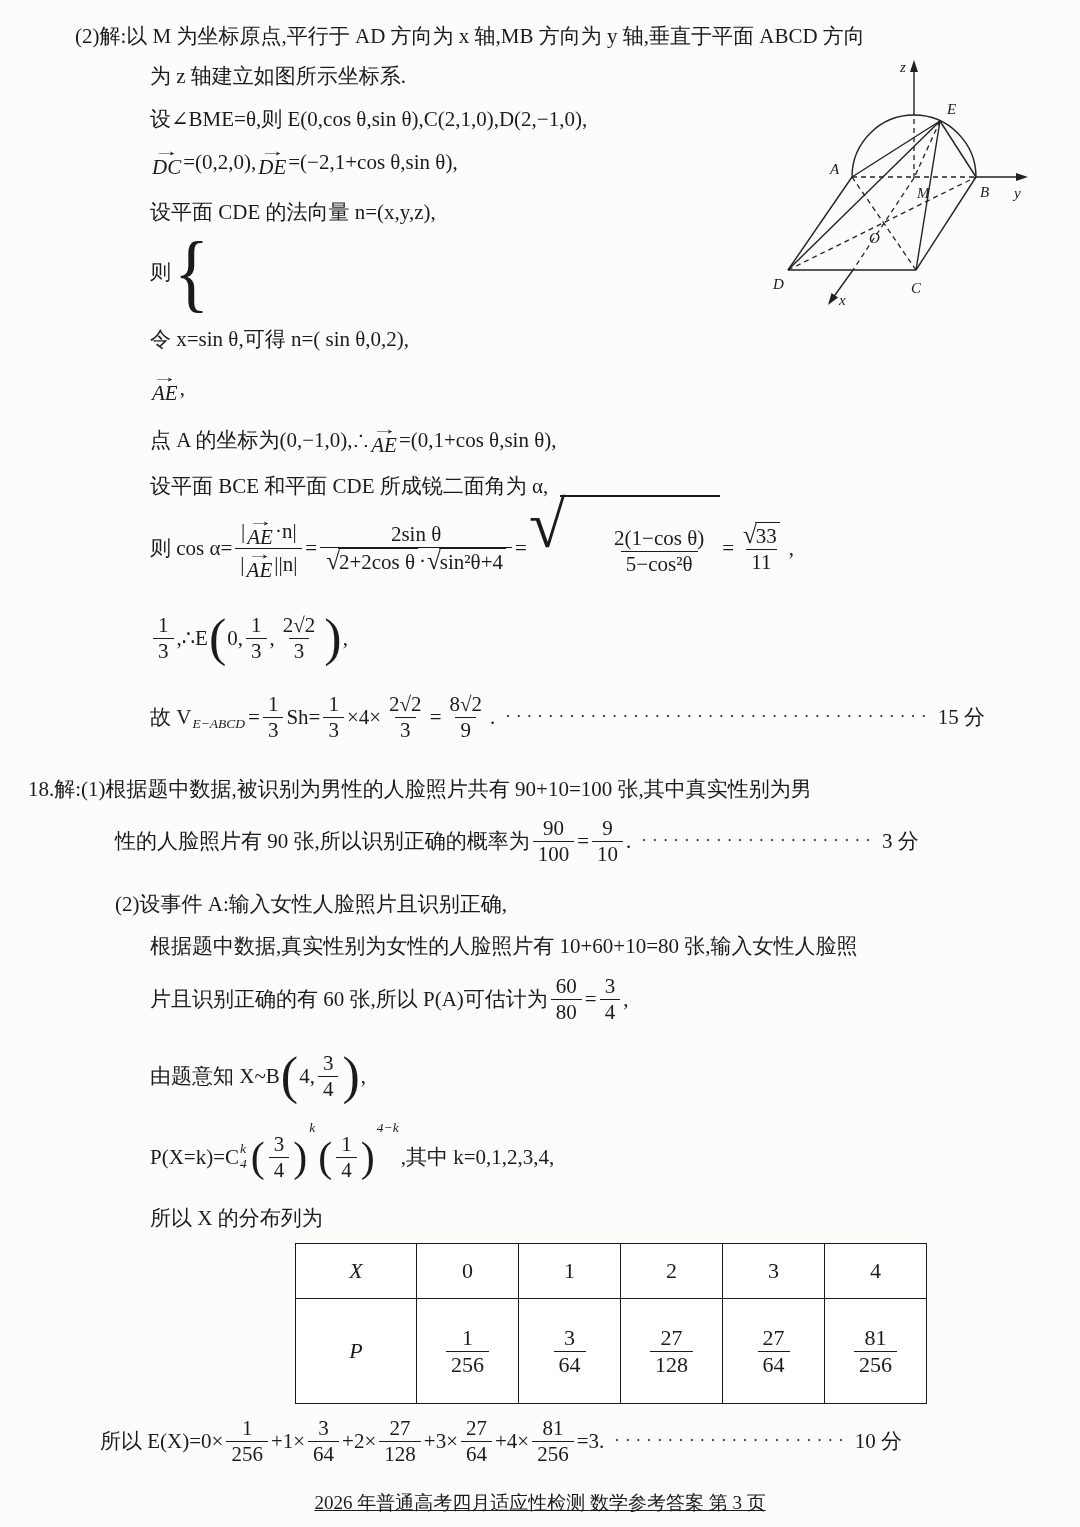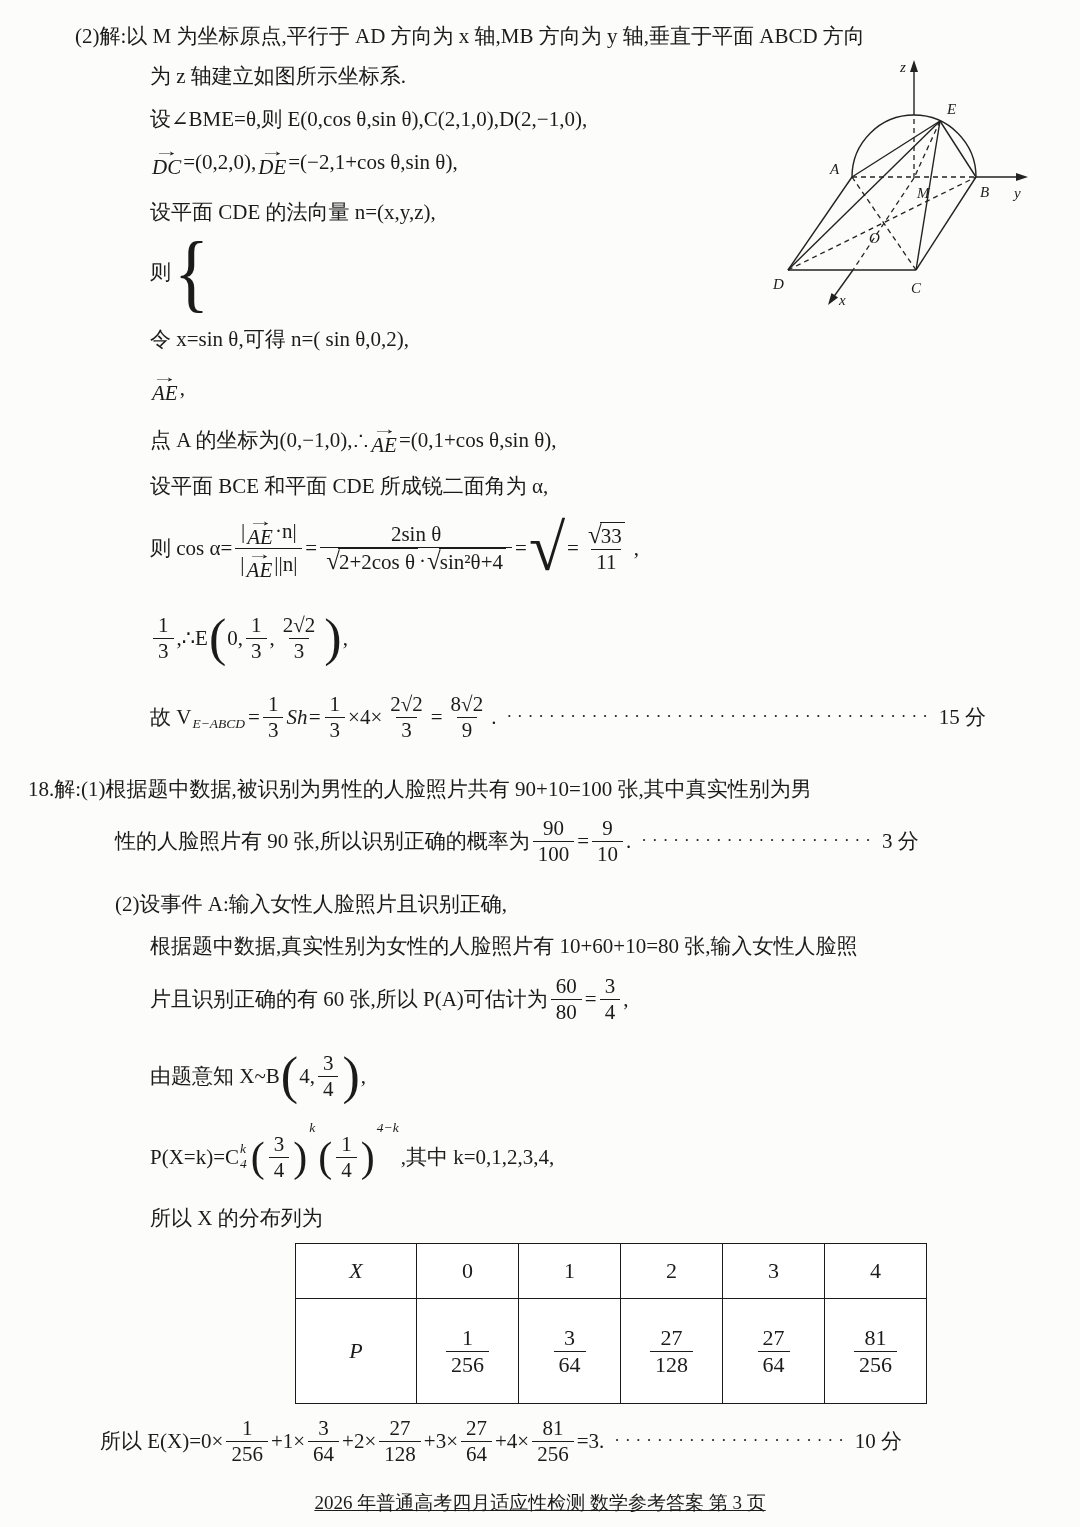--- a/index.html
+++ b/index.html
@@ -3,21 +3,21 @@
 <meta charset="utf-8">
 <style>
   html,body { margin:0; padding:0; }
   body {
     width:1080px; height:1527px; position:relative; overflow:hidden;
     background:#fcfcfb; color:#1b1b1b;
     font-family:"Liberation Serif","DejaVu Serif",serif;
     font-size:21px;
   }
   .line { position:absolute; display:flex; align-items:center; white-space:pre; }
-  .it { font-style:italic; }
+  .it { }
   
   .fr { display:inline-flex; flex-direction:column; align-items:center; margin:0 3px; line-height:1.18; text-align:center; }
   .fr .nu, .fr .de { display:inline-flex; align-items:center; justify-content:center; padding:0 5px; }
   .fr .de { border-top:1.6px solid #1b1b1b; }
   
   .vec { display:inline-flex; flex-direction:column; align-items:center; line-height:1; margin:0 2px; }
   .vec .ar { font-size:15px; height:11px; line-height:10px; transform:scaleX(1.7); }
   .vec .bd { font-style:italic; }
   
   .sq { display:inline-flex; align-items:flex-start; margin:0 1px; }
@@ -96,20 +96,26 @@
       <span class="de"><span>|</span><span class="vec"><span class="ar">→</span><span class="bd">AE</span></span><span>||n|</span></span>
     </span>
     <span>=</span>
     <span class="fr">
       <span class="nu">2sin θ</span>
       <span class="de"><span class="sq"><span class="sg">√</span><span class="bd">2+2cos θ</span></span><span>·</span><span class="sq"><span class="sg">√</span><span class="bd">sin²θ+4</span></span></span>
     </span>
     <span>=</span>
     <span class="bigrad">
       <span class="sg">√</span>
+      <span class="bd">
+        <span class="fr">
+          <span class="nu">2(1−cos θ)</span>
+          <span class="de">5−cos²θ</span>
+        </span>
+      </span>
     </span>
     <span>=</span>
     <span class="fr">
       <span class="nu"><span class="sq"><span class="sg">√</span><span class="bd">33</span></span></span>
       <span class="de">11</span>
     </span>
     <span>,</span>
   </div>
 
   <div class="line" style="left:150px;top:604px;height:68px">

